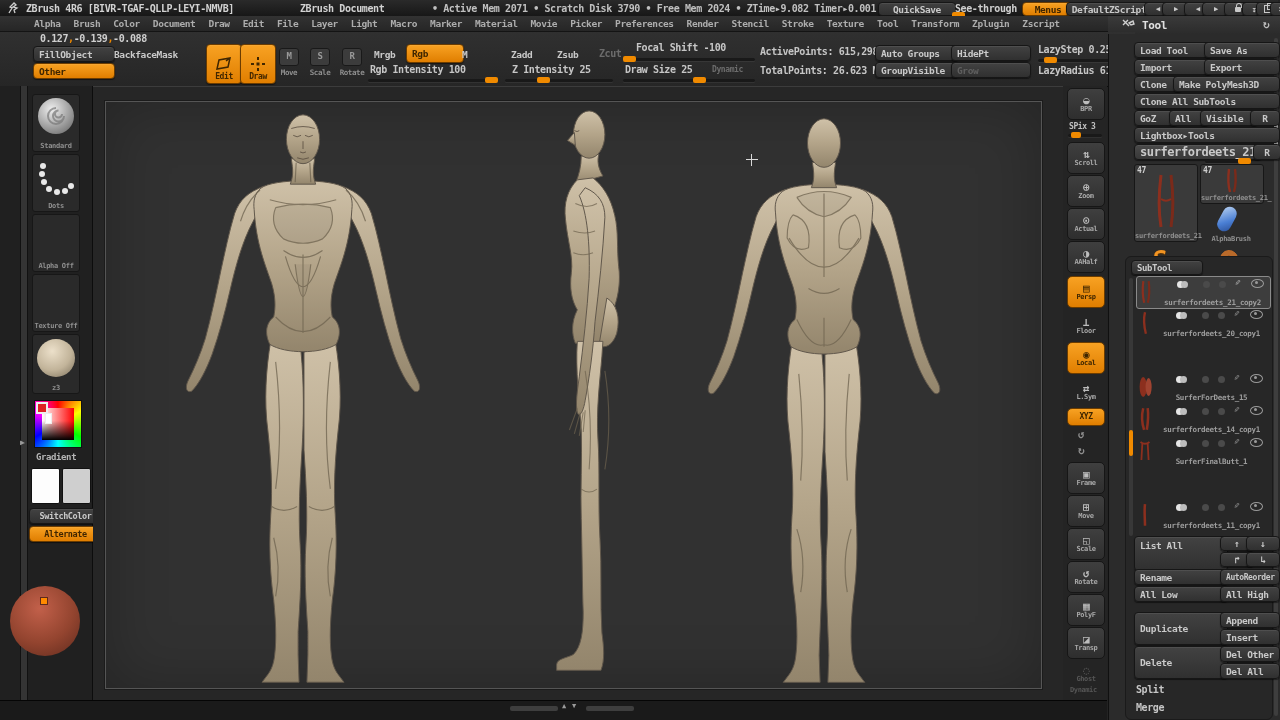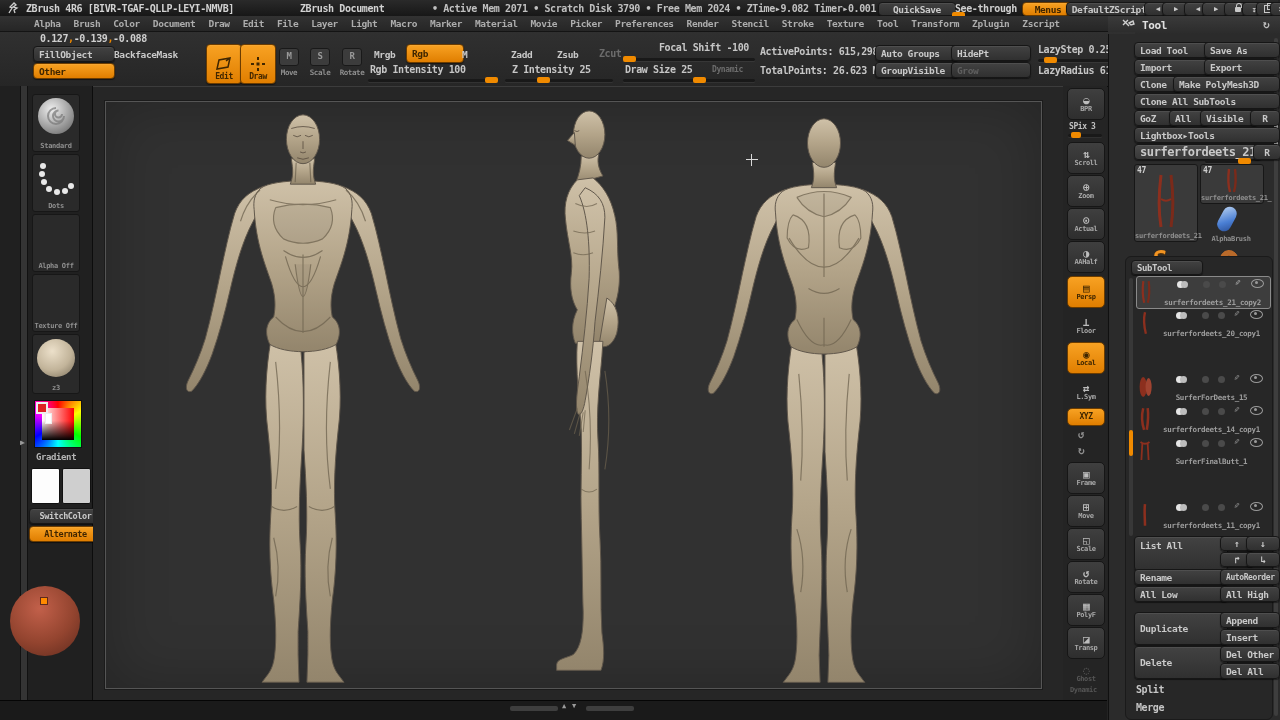--- a/index.html
+++ b/index.html
@@ -190,21 +190,21 @@
       </div>
     <div class="b" style="left:551px;top:14px;width:42px;height:14px;background:none;border-color:transparent;box-shadow:none;">
         <span>Zsub</span>
       </div>
     <span class="txt dimt" style="left:599px;top:16px;">Zcut</span>
     <span class="txt" style="left:512px;top:32px;">Z Intensity 25</span>
     <div class="track" style="left:505px;top:47px;width:108px;">
         <span class="knob" style="left:32px;"></span>
       </div>
 
-    <span class="txt" style="left:648px;top:10px;padding-left:11px;">Focal Shift -100</span>
+    <span class="txt" style="left:625px;top:10px;padding-left:11px;">Focal Shift -100</span>
     <div class="track" style="left:623px;top:26px;width:132px;">
         <span class="knob" style="left:0;"></span>
       </div>
     <span class="txt" style="left:625px;top:32px;">Draw Size 25</span>
     <span class="txt dimt" style="left:712px;top:33px;font-size:8px;">Dynamic</span>
     <div class="track" style="left:623px;top:47px;width:132px;">
         <span class="knob" style="left:70px;"></span>
       </div>
 
     <span class="txt" style="left:760px;top:14px;">ActivePoints: 615,298</span>

